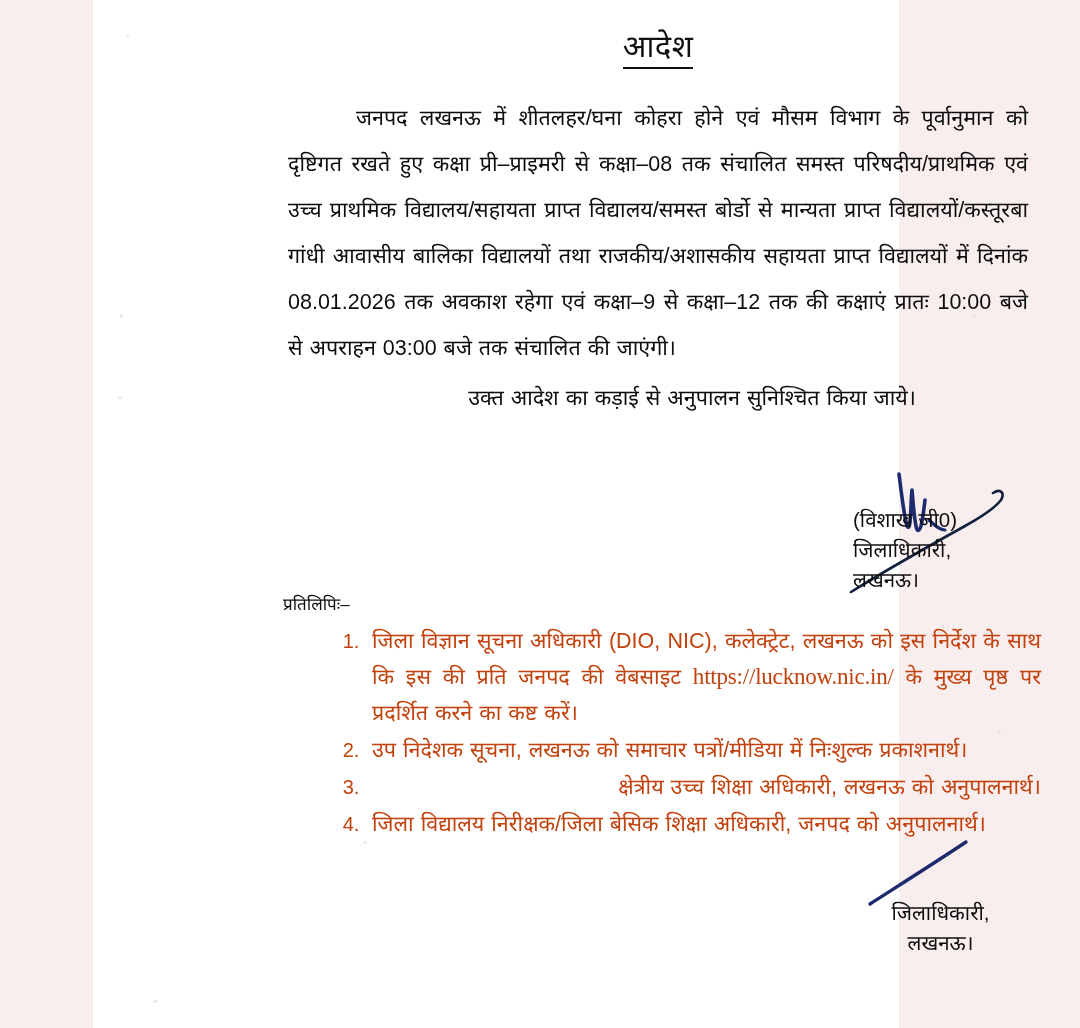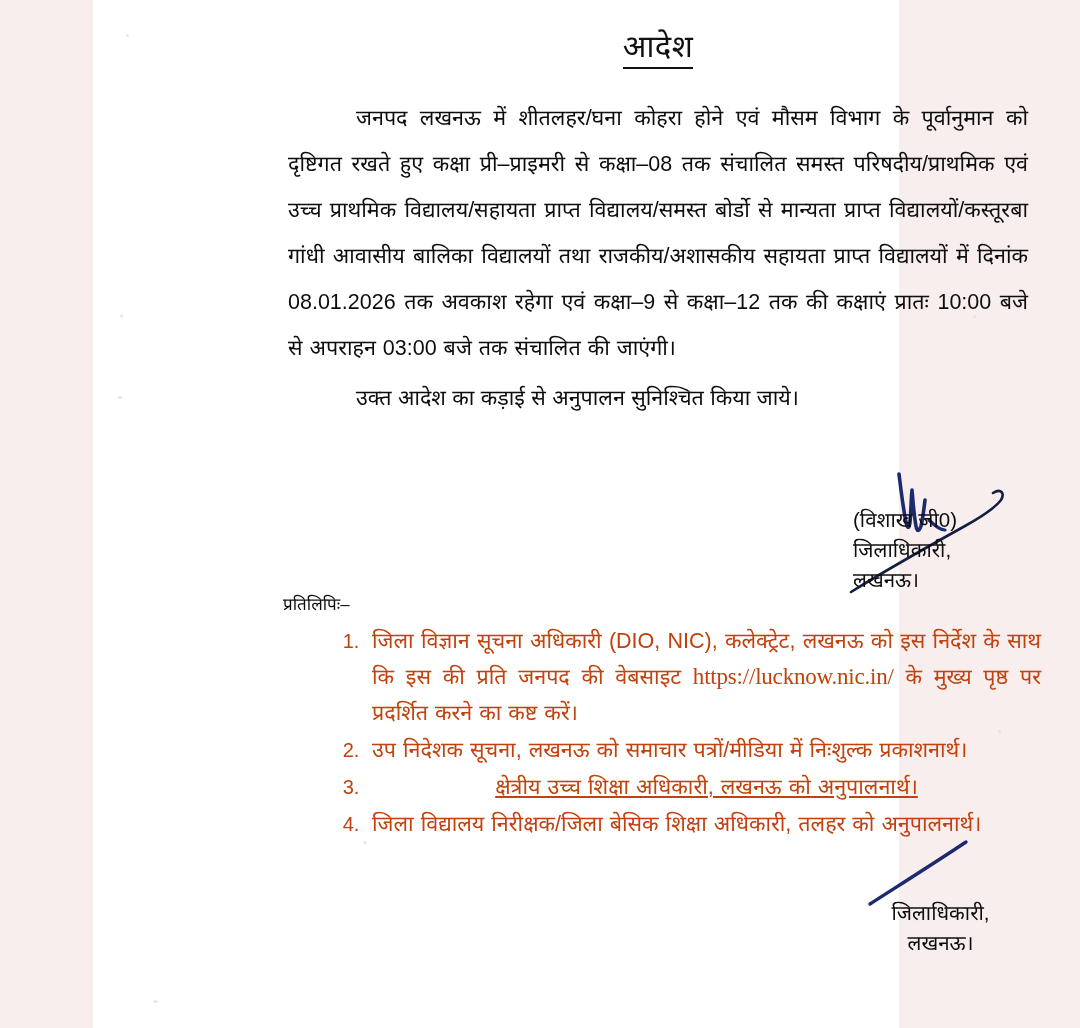--- a/index.html
+++ b/index.html
@@ -68,22 +68,21 @@
     margin: 0 0 0 0;
     font-size: 21.5px;
     line-height: 46px;
     color: #0d0d0d;
     text-align: justify;
     text-justify: inter-word;
     text-indent: 68px;
     word-spacing: 1px;
   }
   p.para.short {
-    text-align: left;
-    font-family: Liberation Serif, serif;
+    text-align: center;
   }
   p.para + p.para {
     margin-top: 4px;
   }
   .url {
     font-family: "Liberation Serif", "DejaVu Serif", serif;
     font-size: 23px;
     letter-spacing: -.2px;
   }
 
@@ -134,22 +133,21 @@
     color: #c2410c;
   }
   ol.copy-list li {
     text-align: justify;
     text-justify: inter-word;
     margin-bottom: 1px;
     padding-left: 6px;
     word-spacing: 1px;
   }
   ol.copy-list li.nojust {
-    text-align: center;
-    text-decoration: underline;
+    text-align: right;
   }
   ol.copy-list li::marker {
     font-family: "Liberation Sans", sans-serif;
     font-size: 20px;
   }
 
   
   .sign-block-lower {
     position: absolute;
     left: 565px;
@@ -207,21 +205,21 @@
       <div>जिलाधिकारी,</div>
       <div>लखनऊ।</div>
     </div>
 
     <div class="copy-label">प्रतिलिपिः–</div>
 
     <ol class="copy-list">
       <li><span>जिला विज्ञान सूचना अधिकारी (DIO, NIC), कलेक्ट्रेट, लखनऊ को इस निर्देश के साथ कि इस की प्रति जनपद की वेबसाइट </span><span class="url">https://lucknow.nic.in/</span><span> के मुख्य पृष्ठ पर प्रदर्शित करने का कष्ट करें।</span></li>
       <li><span>उप निदेशक सूचना, लखनऊ को समाचार पत्रों/मीडिया में निःशुल्क प्रकाशनार्थ।</span></li>
       <li class="nojust"><span>क्षेत्रीय उच्च शिक्षा अधिकारी, लखनऊ को अनुपालनार्थ।</span></li>
-      <li><span>जिला विद्यालय निरीक्षक/जिला बेसिक शिक्षा अधिकारी, तलहर को अनुपालनार्थ।</span></li>
+      <li><span>जिला विद्यालय निरीक्षक/जिला बेसिक शिक्षा अधिकारी, जनपद को अनुपालनार्थ।</span></li>
     </ol>
 
     <svg class="ink-lower" viewBox="0 0 160 80">
       <path d="M12 66 C40 48, 78 24, 108 4" fill="none" stroke="#1e2a6e" stroke-width="3.4" stroke-linecap="round"></path>
     </svg>
 
     <div class="sign-block-lower">
       <div>जिलाधिकारी,</div>
       <div>लखनऊ।</div>
     </div>

